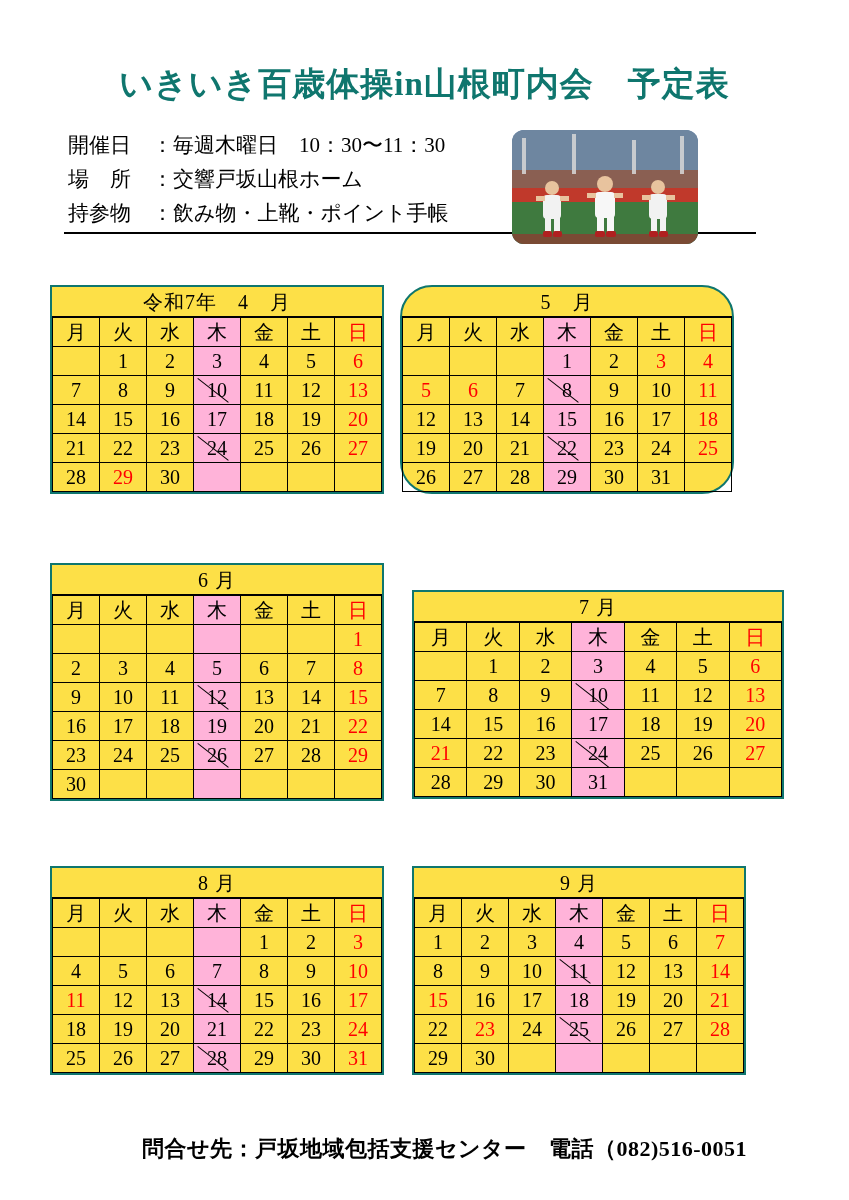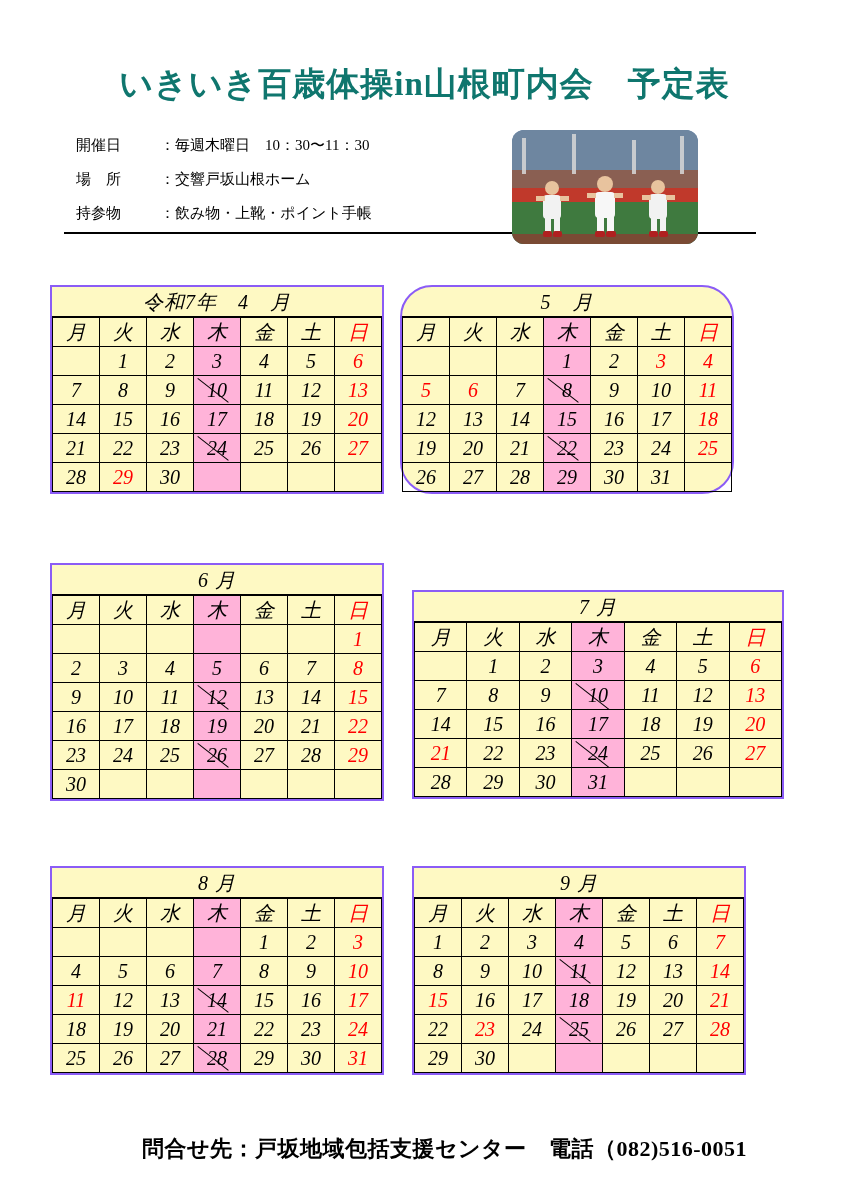--- a/index.html
+++ b/index.html
@@ -30,23 +30,22 @@
     color: #0f766e;
   }
 
   
   .info {
     position: absolute;
     top: 128px;
     left: 68px;
     width: 420px;
     font-family: "Liberation Serif", serif;
-    font-size: 15px;
+    font-size: 21px;
     color: #000;
-    margin-left: 8px;
   }
   .info-row {
     height: 34px;
     line-height: 34px;
     white-space: nowrap;
   }
   .info-label {
     display: inline-block;
     width: 84px;
   }
@@ -68,24 +67,23 @@
     height: 114px;
     border-radius: 12px;
     overflow: hidden;
     background: #5a7fa8;
   }
   .photo svg { display: block; }
 
   
   .cal {
     position: absolute;
-    border: 2px solid #8b5cf6;
+    border: 2px solid #0f766e;
     box-sizing: border-box;
-    background: #fef9c3;
-    font-style: italic;
+    background: #fde047;
   }
   .cal-title {
     height: 30px;
     line-height: 30px;
     text-align: center;
     font-family: "Liberation Serif", serif;
     font-size: 20px;
     font-weight: normal;
     border-bottom: 1.5px solid #000;
     box-sizing: border-box;

